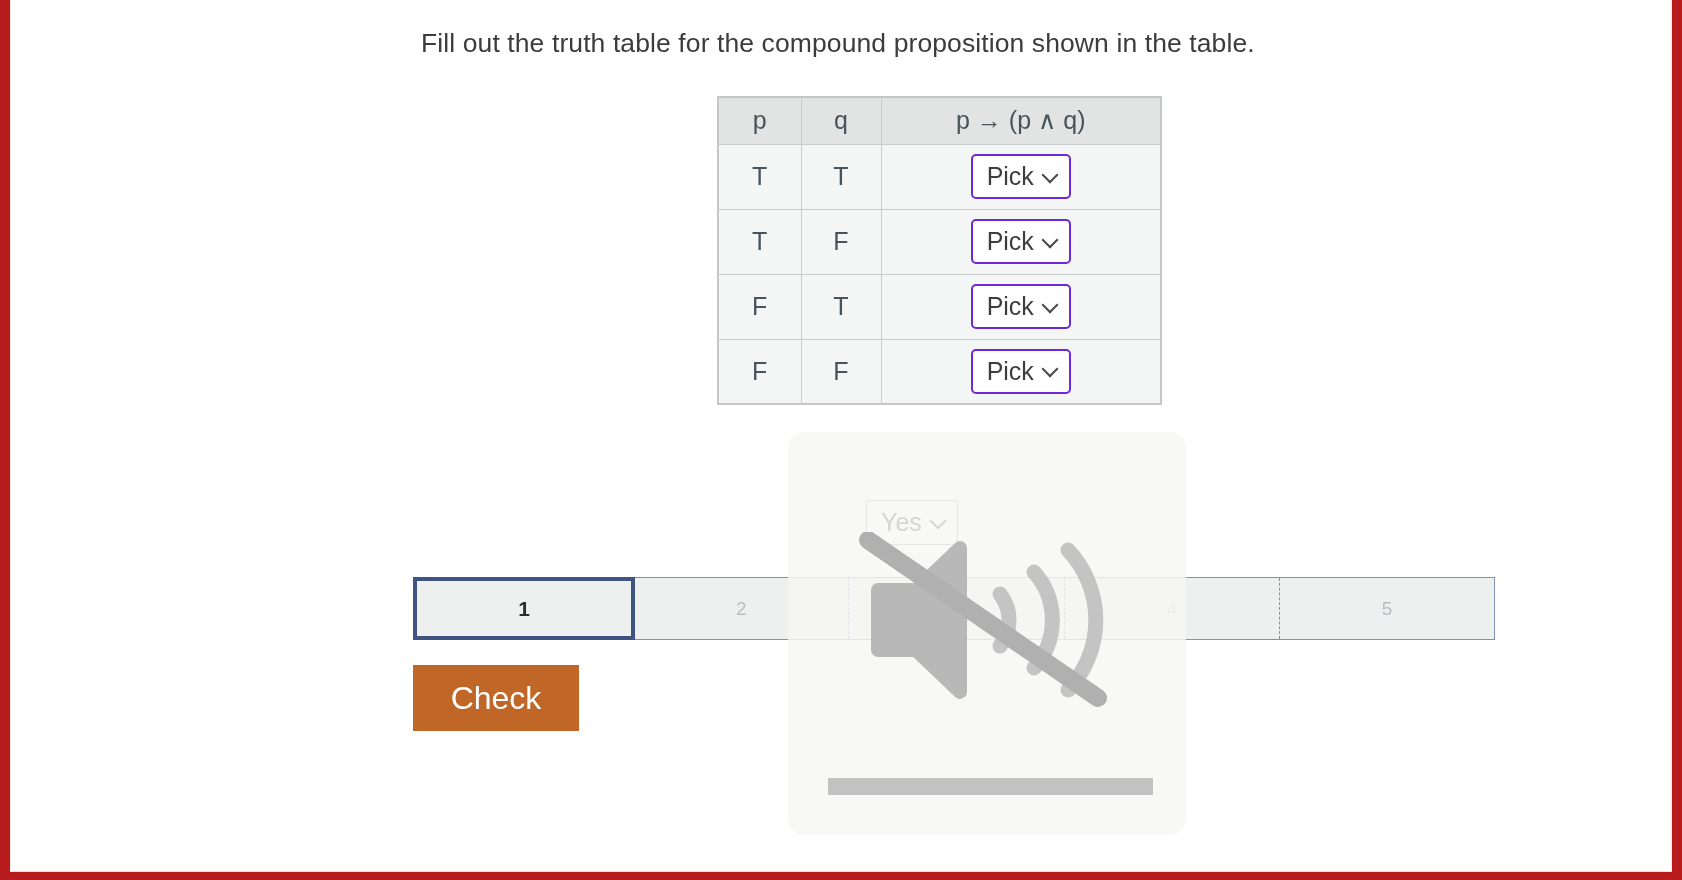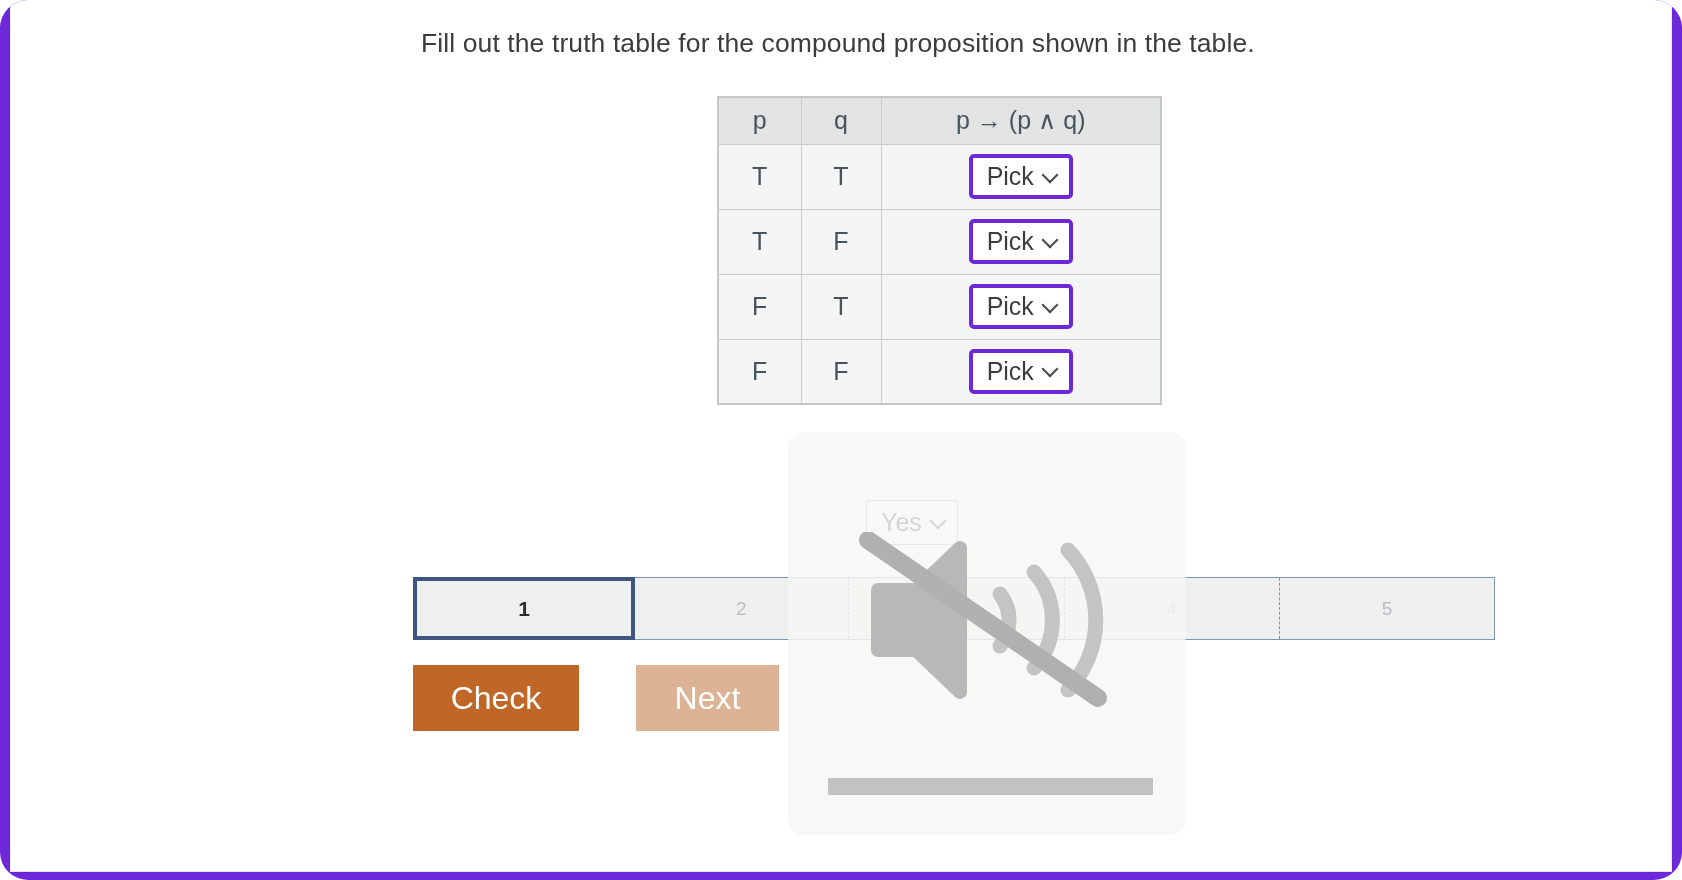--- a/index.html
+++ b/index.html
@@ -6,23 +6,22 @@
   html, body {
     margin: 0;
     padding: 0;
     background: #ffffff;
     font-family: "Liberation Sans", sans-serif;
   }
   #root {
     position: relative;
     width: 1682px;
     height: 880px;
-    background: #6d28d9;
+    background: #b91c1c;
     overflow: hidden;
-    border-radius: 28px;
   }
 
   
   .page-frame {
     position: absolute;
     left: 10px;
     top: 0px;
     width: 1662px;
     height: 872px;
     background: #ffffff;
@@ -75,21 +74,21 @@
   .col-q { width: 80px; }
   .col-expr { width: 280px; }
 
   
   .sel {
     display: inline-flex;
     align-items: center;
     justify-content: center;
     gap: 9px;
     background: #ffffff;
-    border: 4px solid #6d28d9;
+    border: 2px solid #6d28d9;
     border-radius: 5px;
     color: #3d3d3d;
     font-size: 25px;
     height: 45px;
     padding: 0 12px 0 14px;
     cursor: pointer;
     line-height: 1;
   }
   .sel .chev {
     display: inline-block;
@@ -295,21 +294,20 @@
       </div>
       <div class="step">
         <span>4</span>
       </div>
       <div class="step">
         <span>5</span>
       </div>
     </div>
 
     <div class="btn btn-check">Check</div>
-    <div class="btn btn-next">Next</div>
 
     <div class="media-overlay">
       <svg class="speaker" viewBox="0 0 280 175">
         <path d="M30 58 L30 118 L68 118 L112 160 L112 16 L68 58 Z" fill="#b8b8b8" stroke="#b8b8b8" stroke-width="14" stroke-linejoin="round"></path>
         <path d="M152 62 A 42 42 0 0 1 152 114" fill="none" stroke="#c4c4c4" stroke-width="15" stroke-linecap="round"></path>
         <path d="M186 40 A 72 72 0 0 1 186 136" fill="none" stroke="#c4c4c4" stroke-width="15" stroke-linecap="round"></path>
         <path d="M220 18 A 102 102 0 0 1 220 158" fill="none" stroke="#c4c4c4" stroke-width="15" stroke-linecap="round"></path>
         <line x1="20" y1="8" x2="250" y2="166" stroke="#b0b0b0" stroke-width="18" stroke-linecap="round"></line>
       </svg>
       <div class="seekbar"></div>

